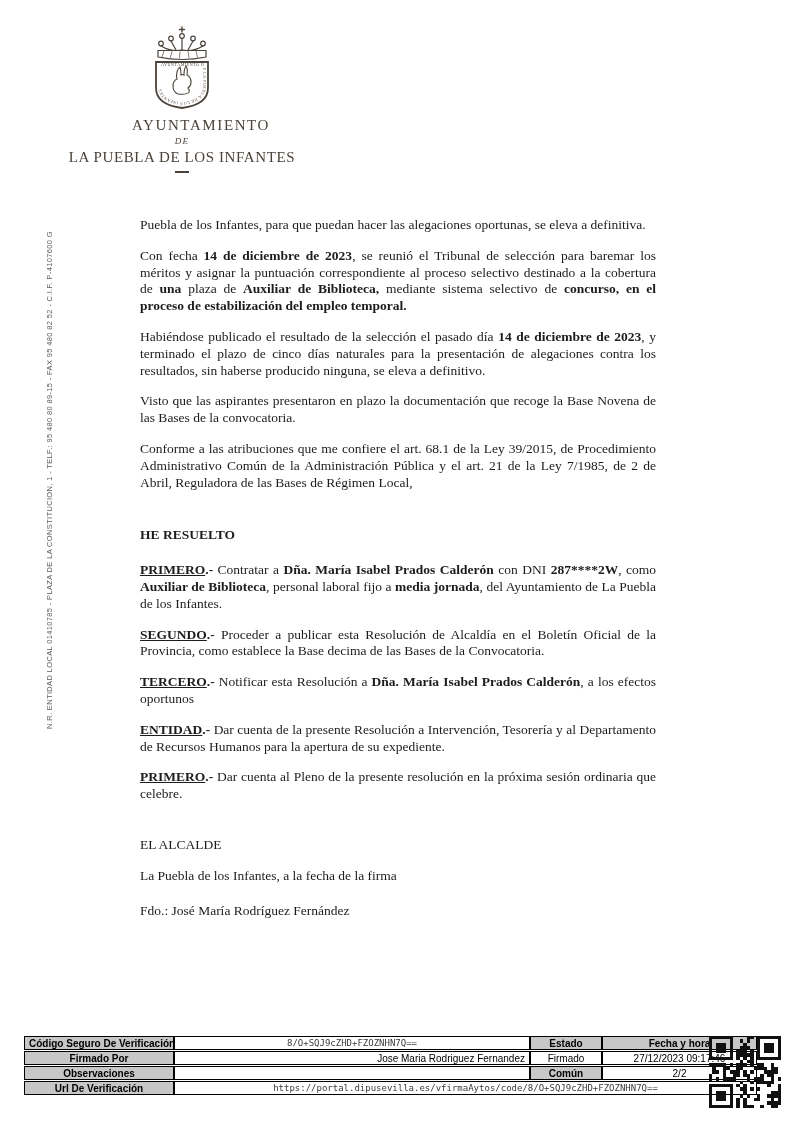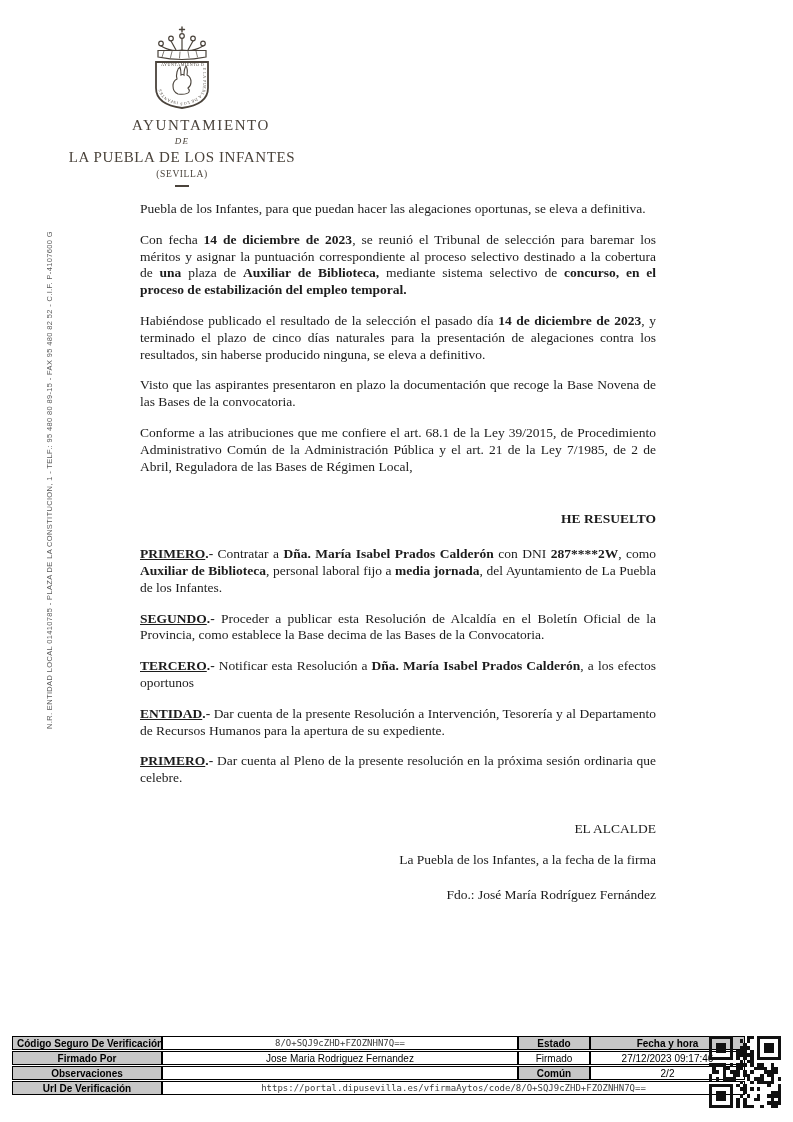--- a/index.html
+++ b/index.html
@@ -23,47 +23,47 @@
   .vertical-note {
     position:absolute; left:49px; top:480px;
     transform:translate(-50%,-50%) rotate(-90deg);
     white-space:nowrap;
     font-family:"Liberation Sans", sans-serif;
     font-size:7.5px; letter-spacing:0.35px; color:#5b5b5b;
   }
 
   
   .doc-body {
-    position:absolute; left:140px; top:201px; width:516px;
+    position:absolute; left:140px; top:217px; width:516px;
     font-size:13.5px; line-height:16.8px; text-align:justify;
   }
   .para { margin:0 0 14px; }
   .para.mb0 { margin-bottom:0; }
-  .para.center { text-align:right; }
+  .para.center { text-align:left; }
   .para.hr-space { margin:36px 0 18px; }
   .para.sp-xl { margin-top:34px; }
   .para.sp-lg { margin-top:18px; }
   .b { font-weight:bold; }
   .u { text-decoration:underline; }
 
   
   .vtable {
-    position:absolute; left:12px; top:1035px; width:693px;
+    position:absolute; left:24px; top:1035px; width:693px;
     border-collapse:separate; border-spacing:0 1px;
     font-family:"Liberation Sans", sans-serif; font-size:10px; color:#000;
     table-layout:fixed;
   }
   .vtable td {
     border:1px solid #000; height:12px; padding:0 4px;
     vertical-align:middle; overflow:hidden; white-space:nowrap;
   }
   .vtable td.h { background:#c7c7c7; font-weight:bold; text-align:center; }
   .vtable td.mono { font-family:"DejaVu Sans Mono", monospace; font-size:9px; color:#3a3a3a; }
   .vtable td.al-center { text-align:center; }
-  .vtable td.al-left { text-align:center; }
+  .vtable td.al-left { text-align:right; }
 
   
   .qr { position:absolute; left:709px; top:1036px; width:72px; height:72px; }
   .qr svg { width:100%; height:100%; shape-rendering:crispEdges; fill:#111; }
 </style>
 </head>
 <body>
 
 <div class="page">
 
@@ -89,21 +89,20 @@
         <text font-size="4.1" letter-spacing="0.5" fill="#4a433b" stroke="none" font-family="Liberation Serif, serif">
           <textPath href="#ringPath">AYUNTAMIENTO DE LA PUEBLA DE LOS INFANTES</textPath>
         </text>
       </g>
 
       <path d="M28,68 q-5,-2 -5,-8 q0,-5 4,-7 q-1,-3 0,-7 q1,-4 3,-5 q1,3 1,8 q2,-1 3,0 q0,-6 2,-9 q2,3 1,9 q4,2 4,7 q0,4 -3,6 q2,2 1,4 q-2,3 -11,2 z" stroke-width="1.1"></path>
     </svg>
     <div class="org1">AYUNTAMIENTO</div>
     <div class="org2">DE</div>
     <div class="org3">LA PUEBLA DE LOS INFANTES</div>
-    <div class="org4">(SEVILLA)</div>
     <div class="hdr-divider"></div>
   </div>
 
   <div class="vertical-note">N.R. ENTIDAD LOCAL 01410785 - PLAZA DE LA CONSTITUCION, 1 - TELF.: 95 480 80 89-15 - FAX 95 480 82 52 - C.I.F. P-4107600 G</div>
 
   <div class="doc-body">
       <p class="para"><span>Puebla de los Infantes, para que puedan hacer las alegaciones oportunas, se eleva a definitiva.</span></p>
       <p class="para"><span>Con fecha </span><span class="b">14 de diciembre de 2023</span><span>, se reunió el Tribunal de selección para baremar los méritos y asignar la puntuación correspondiente al proceso selectivo destinado a la cobertura de </span><span class="b">una</span><span> plaza de </span><span class="b">Auxiliar de Biblioteca,</span><span> mediante sistema selectivo de </span><span class="b">concurso, en el proceso de estabilización del empleo temporal.</span></p>
       <p class="para"><span>Habiéndose publicado el resultado de la selección el pasado día </span><span class="b">14 de diciembre de 2023</span><span>, y terminado el plazo de cinco días naturales para la presentación de alegaciones contra los resultados, sin haberse producido ninguna, se eleva a definitivo.</span></p>
       <p class="para"><span>Visto que las aspirantes presentaron en plazo la documentación que recoge la Base Novena de las Bases de la convocatoria.</span></p>

